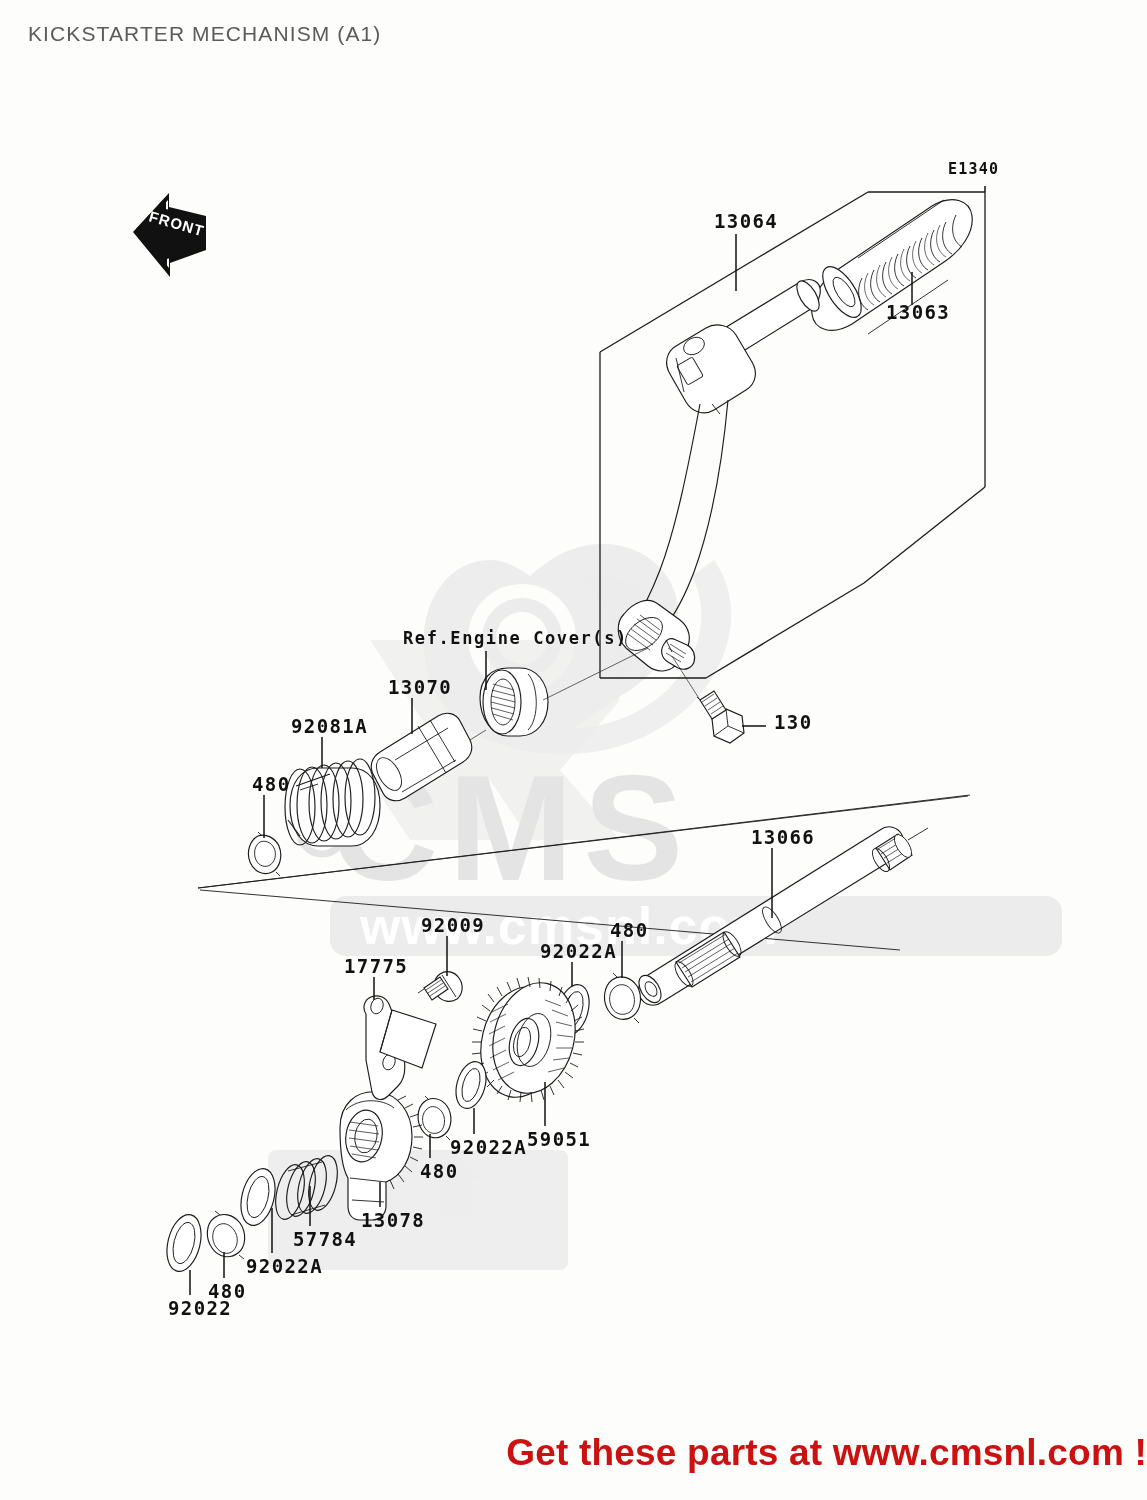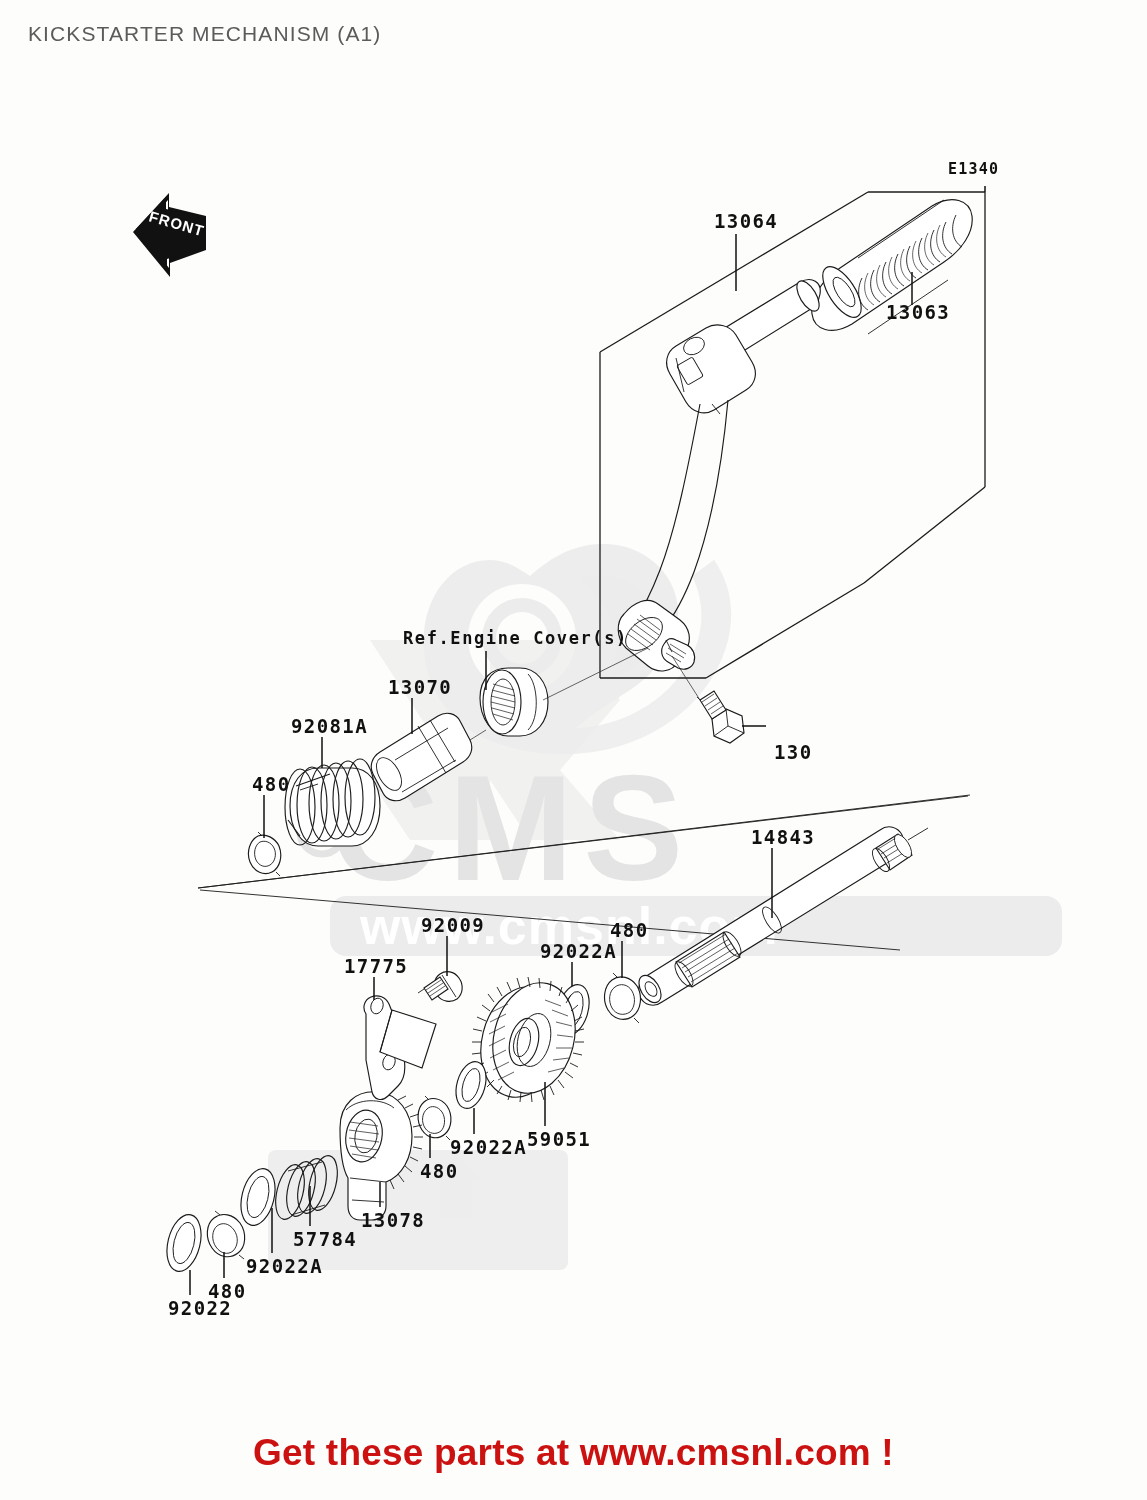--- a/index.html
+++ b/index.html
@@ -12,21 +12,21 @@
   #page{position:absolute;inset:0;width:994px;height:1500px;}
 
   .title{
     position:absolute;left:28px;top:22px;
     font-family:"Liberation Sans", sans-serif;
     font-size:21px;letter-spacing:1.1px;color:#5b5b5b;
     white-space:nowrap;
   }
 
   .footer{
-    position:absolute;left:0;top:1432px;width:1147px;text-align:center;
+    position:absolute;left:0;top:1432px;width:1147px;text-align:right;
     font-family:"Liberation Sans", sans-serif;
     font-size:37px;font-weight:bold;color:#cc1111;letter-spacing:0.2px;
     white-space:nowrap;
   }
 
   
   .lbl{
     position:absolute;
     font-family:"DejaVu Sans Mono","Liberation Mono",monospace;
     font-size:19px;font-weight:bold;color:#111;
@@ -527,22 +527,22 @@
 
   </svg>
 
   <div class="lbl" style="left:714px;top:212px">13064</div>
   <div class="lbl" style="left:886px;top:303px">13063</div>
   <div class="lbl small" style="left:948px;top:162px">E1340</div>
   <div class="lbl ref" style="left:375px;top:630px">Ref.Engine Cover(s)</div>
   <div class="lbl" style="left:388px;top:678px">13070</div>
   <div class="lbl" style="left:291px;top:717px">92081A</div>
   <div class="lbl" style="left:252px;top:775px">480</div>
-  <div class="lbl" style="left:774px;top:743px">130</div>
-  <div class="lbl" style="left:751px;top:828px">14843</div>
+  <div class="lbl" style="left:774px;top:713px">130</div>
+  <div class="lbl" style="left:751px;top:828px">13066</div>
   <div class="lbl" style="left:421px;top:916px">92009</div>
   <div class="lbl" style="left:540px;top:942px">92022A</div>
   <div class="lbl" style="left:610px;top:921px">480</div>
   <div class="lbl" style="left:344px;top:957px">17775</div>
   <div class="lbl" style="left:527px;top:1130px">59051</div>
   <div class="lbl" style="left:450px;top:1138px">92022A</div>
   <div class="lbl" style="left:420px;top:1162px">480</div>
   <div class="lbl" style="left:361px;top:1211px">13078</div>
   <div class="lbl" style="left:293px;top:1230px">57784</div>
   <div class="lbl" style="left:246px;top:1257px">92022A</div>

